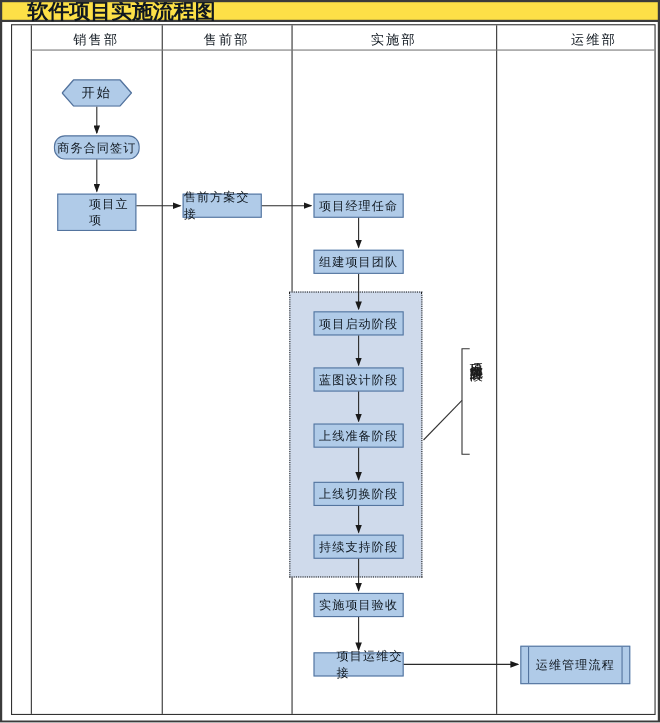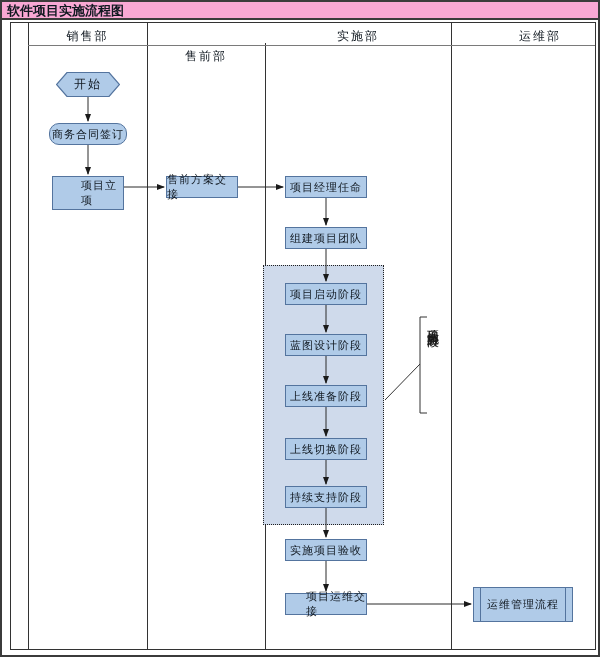--- a/index.html
+++ b/index.html
@@ -9,22 +9,22 @@
     --line:#2a2a2a;
     --grid:#333333;
     --frame:#3b3b3b;
     --text:#101820;
   }
   html,body{margin:0;padding:0;background:#fff;}
   body{font-family:"Liberation Serif","DejaVu Serif",serif;color:var(--text);}
   .page{position:relative;width:600px;height:657px;background:#fff;overflow:hidden;}
   .frame{position:absolute;inset:0;border:2px solid var(--frame);pointer-events:none;z-index:9;}
   .title-bar{position:absolute;left:0;top:0;width:600px;height:20px;line-height:21px;
-    font-size:13px;font-weight:bold;padding-left:7px;box-sizing:border-box;
-    border-bottom:2px solid var(--frame);background:#f9a8d4;z-index:6;}
+    font-size:19px;font-weight:bold;padding-left:25px;box-sizing:border-box;
+    border-bottom:2px solid var(--frame);background:#fde047;z-index:6;}
   .table{position:absolute;left:10px;top:22px;width:586px;height:628px;
     border:1px solid var(--grid);box-sizing:border-box;z-index:0;}
   .col{position:absolute;top:0;bottom:0;border-right:1px solid var(--grid);}
   .col.last{border-right:none;}
   .lane-header{position:absolute;top:0;left:0;right:0;height:22px;text-align:center;
     font-size:12px;padding-top:5px;letter-spacing:2px;}
   .header-sep{position:absolute;top:22px;left:17px;right:0;border-top:1px solid #7a7a7a;}
   .node{position:absolute;background:var(--node-fill);border:1px solid var(--node-border);
     display:flex;align-items:center;justify-content:center;font-size:11px;
     box-sizing:border-box;z-index:3;letter-spacing:1px;}
@@ -47,21 +47,21 @@
 
 <div class="page">
 
   <div class="title-bar">软件项目实施流程图</div>
 
   <div class="table">
     <div class="col" style="left:0;width:17px;"></div>
     <div class="col" style="left:17px;width:119px;">
       <div class="lane-header">销售部</div>
     </div>
-    <div class="col" style="left:136px;width:118px;margin-top:20px;">
+    <div class="col" style="left:136px;width:118px;">
       <div class="lane-header">售前部</div>
     </div>
     <div class="col" style="left:254px;width:186px;">
       <div class="lane-header">实施部</div>
     </div>
     <div class="col last" style="left:440px;width:146px;margin-left:16px;">
       <div class="lane-header">运维部</div>
     </div>
     <div class="header-sep"></div>
   </div>

